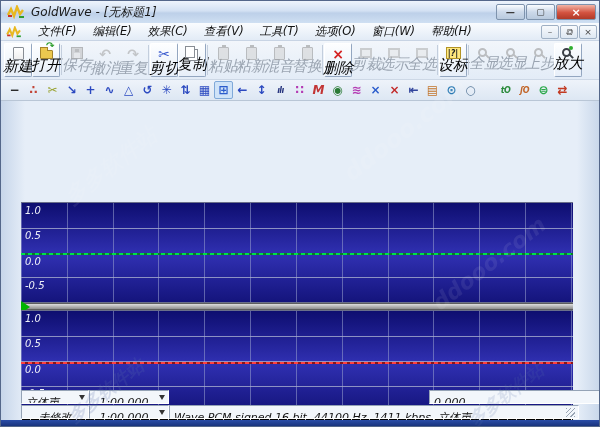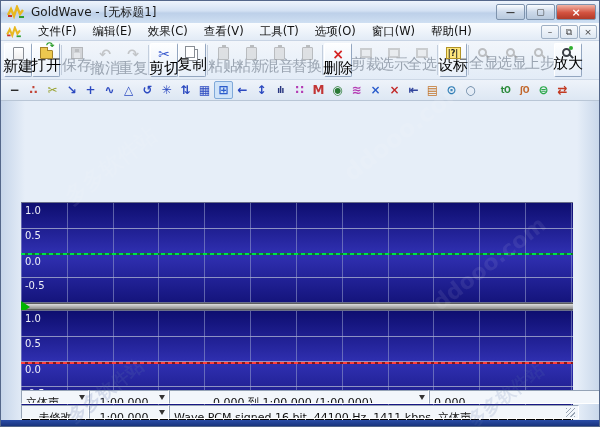--- a/index.html
+++ b/index.html
@@ -1,18 +1,18 @@
 <!DOCTYPE html>
 <html><head>
 <meta charset="utf-8">
 <style>
   * { margin:0; padding:0; box-sizing:border-box; }
   html,body { background:#9db3cc; }
   #app{position:relative;width:600px;height:427px;font-family:"DejaVu Sans","Liberation Sans",sans-serif;
-       background:#dfe9f5;border:1px solid #54678a;overflow:hidden;}
+       background:#dfe9f5;border:1px solid #54678a;overflow:hidden;font-style:italic;}
 
   
   .titlebar{position:absolute;left:0;top:0;width:600px;height:22px;
     background:linear-gradient(180deg,#eef4fc 0%,#d3e1f3 45%,#bdd0e9 55%,#cfdff2 100%);
     display:flex;align-items:center;}
   .title-text{font-size:12px;color:#1a1a1a;margin-left:6px;}
   .logo{width:18px;height:14px;margin-left:6px;flex:0 0 auto;}
   .winbtns{position:absolute;right:5px;top:3px;display:flex;}
   .wbtn{width:29px;height:16px;border:1px solid #7e93ad;background:linear-gradient(180deg,#fbfdff,#ccd9ea 50%,#b9cade);
     border-radius:2px;display:flex;align-items:center;justify-content:center;
@@ -308,24 +308,20 @@
     </div>
 
     <div class="scell" style="left:20px;top:289px;width:68px;">
       <span>立体声</span>
       <span class="dd"></span>
     </div>
     <div class="scell" style="left:88px;top:289px;width:80px;text-align:center;padding-right:14px;">
       <span>1:00.000</span>
       <span class="dd"></span>
     </div>
-    <div class="scell" style="left:168px;top:289px;width:260px;text-align:center;padding-right:16px;">
-      <span>0.000 到 1:00.000 (1:00.000)</span>
-      <span class="dd"></span>
-    </div>
     <div class="scell" style="left:428px;top:289px;width:176px;">
       <span>0.000</span>
     </div>
 
     <div class="scell" style="left:20px;top:304px;width:68px;text-align:center;">
       <span>未修改</span>
     </div>
     <div class="scell" style="left:88px;top:304px;width:80px;text-align:center;padding-right:14px;">
       <span>1:00.000</span>
       <span class="dd"></span>

